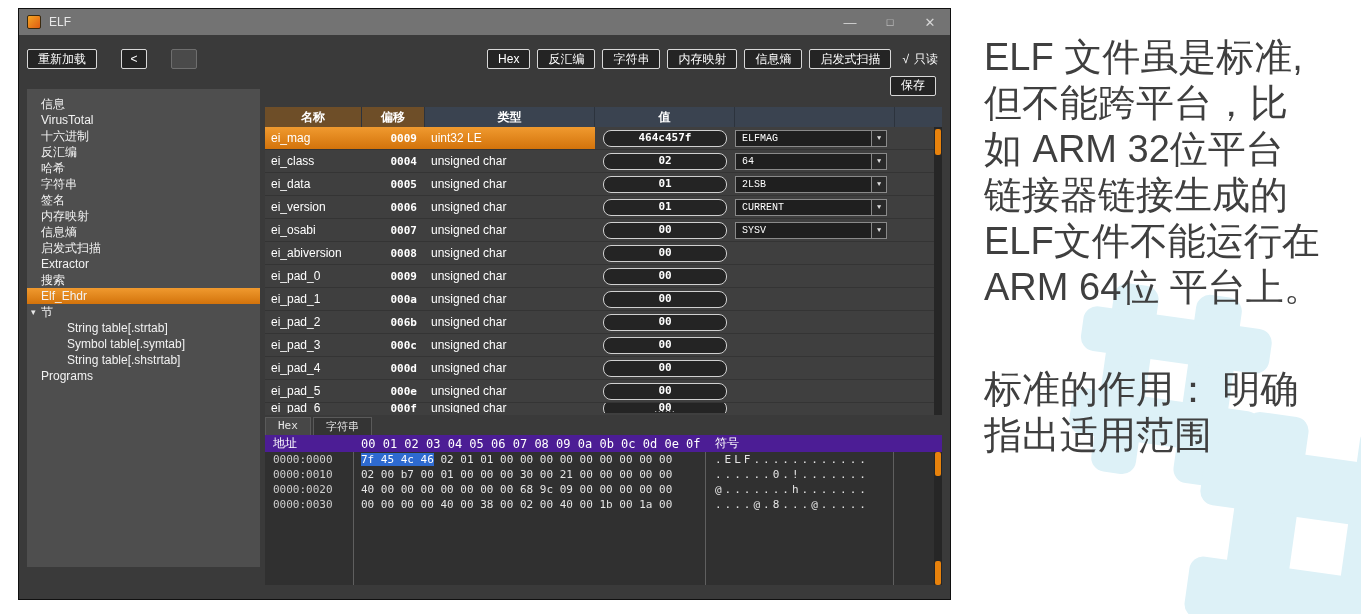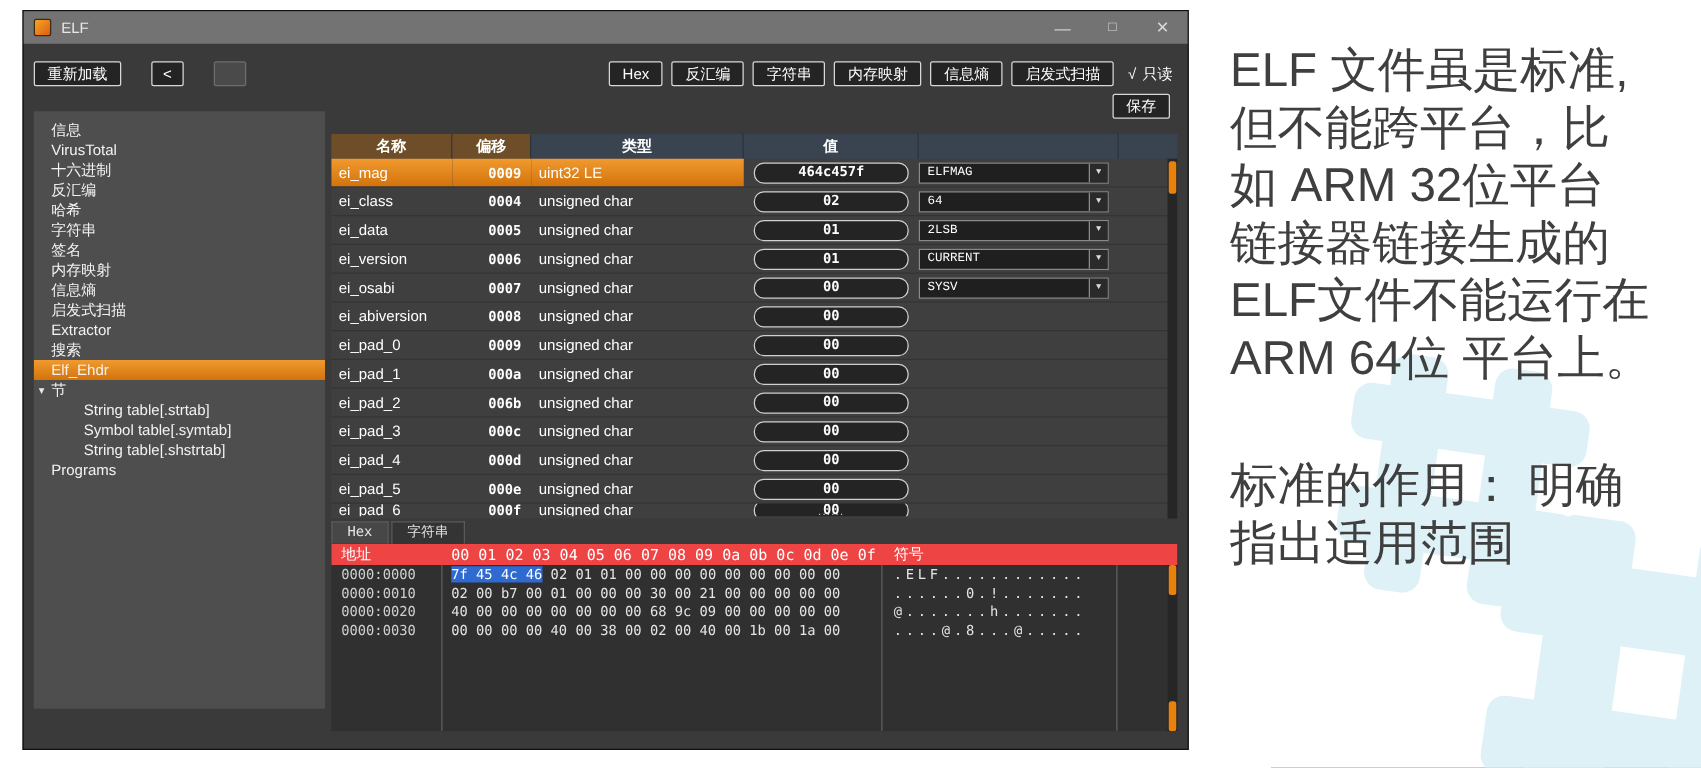--- a/index.html
+++ b/index.html
@@ -95,21 +95,21 @@
 
   
   .tabs{position:absolute;top:310px;left:0;height:18px;display:flex;gap:2px}
   .tab{height:18px;line-height:16px;padding:0 12px;font-size:11px;color:#e4e4e4;
     background:#343434;border:1px solid #5a5a5a;border-bottom:none}
   .tab.active{background:#474747;font-family:"DejaVu Sans Mono",monospace}
 
   
   .hexpanel{position:absolute;top:328px;left:0;right:0;bottom:0;background:#303030;
     font-family:"DejaVu Sans Mono",monospace;overflow:hidden}
-  .hhead{display:flex;height:17px;background:#ef4444;color:#fff;font-size:12px;align-items:center}
+  .hhead{display:flex;height:17px;background:#4c1d95;color:#fff;font-size:12px;align-items:center}
   .haddr{width:88px;padding-left:8px}
   .hbytes{width:352px;padding-left:8px;font-family:"DejaVu Sans Mono",monospace}
   .hascii{flex:1;padding-left:10px;letter-spacing:3px}
   .hhead .hascii{letter-spacing:0}
   .cjk{font-family:"Liberation Sans","DejaVu Sans",sans-serif}
   .hbody{position:absolute;top:17px;left:0;right:8px;bottom:0}
   .hrow{display:flex;height:15px;line-height:15px;font-size:11px;color:#e4e4e4}
   .hrow .haddr{color:#cfcfcf}
   .hl{background:#2e6ad0;color:#fff}
   .sep{position:absolute;top:17px;bottom:0;width:1px;background:#5f5f5f}

